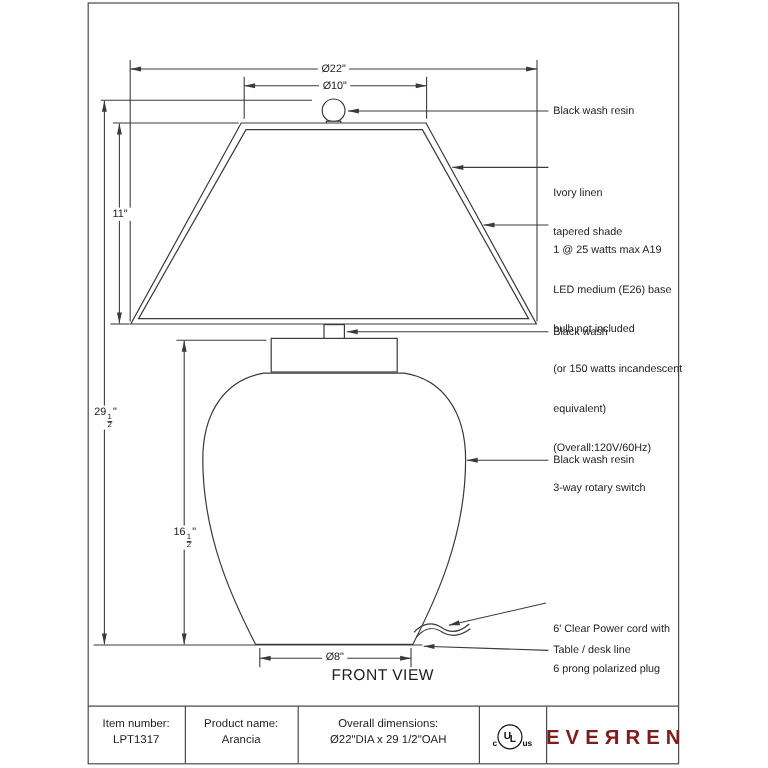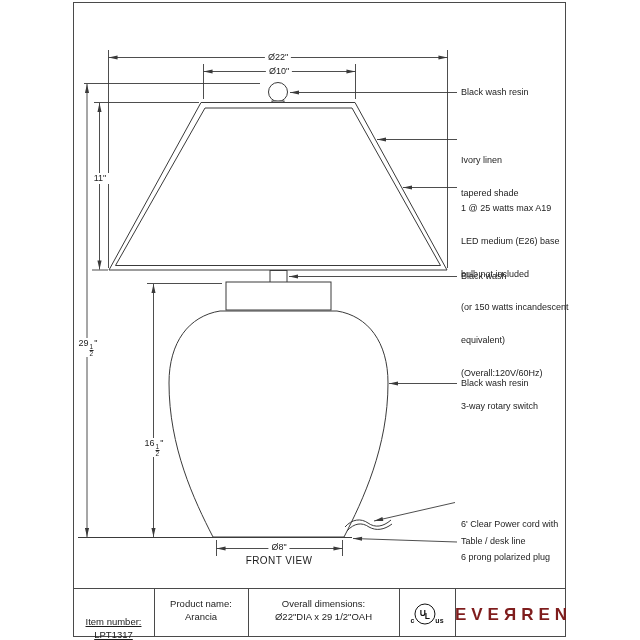--- a/index.html
+++ b/index.html
@@ -6,22 +6,22 @@
   #canvas{position:relative;width:640px;height:640px;background:#ffffff;overflow:hidden;
           font-family:"Liberation Sans",sans-serif;color:#222;}
   #linework{position:absolute;left:0;top:0;}
   .t{position:absolute;font-size:9px;line-height:11px;color:#232323;white-space:pre;}
   .dimlab{background:#fff;padding:0 3px;transform:translateX(-50%);text-align:center;}
   .ann{text-align:left;}
   .frac{display:inline-flex;flex-direction:column;text-align:center;font-size:6.5px;
         line-height:6px;vertical-align:-3px;margin:0 1px;}
   .frac .den{border-top:1px solid #232323;}
   .tb{position:absolute;font-size:9.5px;line-height:12.5px;color:#1c1c1c;text-align:center;}
-  .viewlab{position:absolute;font-size:10px;letter-spacing:.4px;color:#1c1c1c;
-           transform:translateX(-50%);}
+  .viewlab{position:absolute;font-size:13px;letter-spacing:.4px;color:#1c1c1c;
+           transform:translateX(-50%);margin-left:40px;}
   .brand{position:absolute;font-size:17px;font-weight:700;letter-spacing:5px;color:#7f1d1d;
          transform:translate(-50%,-50%);padding-left:5px;white-space:nowrap;}
   .ulmark{position:absolute;display:flex;align-items:center;transform:translate(-50%,-50%);}
   .ulc{width:19px;height:19px;border:1.6px solid #111;border-radius:50%;display:flex;
        align-items:center;justify-content:center;font-weight:700;font-size:8.5px;color:#111;
        letter-spacing:-0.5px;}
   .ulc .u{position:relative;top:-1.5px;}
   .ulc .l{position:relative;top:1.5px;left:-0.5px;}
   .ulside{font-size:7px;font-weight:700;color:#111;align-self:flex-end;line-height:8px;}
 </style>
@@ -118,21 +118,21 @@
     <div>3-way rotary switch</div>
   </div>
   <div class="t ann" style="left:461px;top:271px;">Black wash</div>
   <div class="t ann" style="left:461px;top:378px;">Black wash resin</div>
   <div class="t ann" style="left:461px;top:497px;">
     <div>6' Clear Power cord with</div>
     <div>6 prong polarized plug</div>
   </div>
   <div class="t ann" style="left:461px;top:536px;">Table / desk line</div>
 
-  <div class="tb" style="left:73px;top:616px;width:81px;text-decoration:underline;">
+  <div class="tb" style="left:73px;top:598px;width:81px;">
     <div>Item number:</div>
     <div>LPT1317</div>
   </div>
   <div class="tb" style="left:154px;top:598px;width:94px;">
     <div>Product name:</div>
     <div>Arancia</div>
   </div>
   <div class="tb" style="left:248px;top:598px;width:151px;">
     <div>Overall dimensions:</div>
     <div>Ø22"DIA x 29 1/2"OAH</div>

